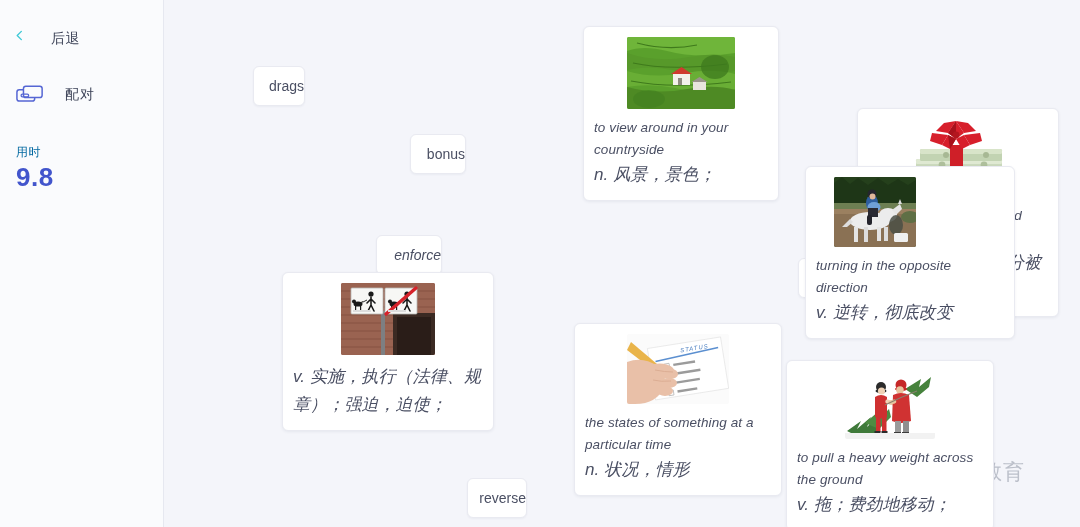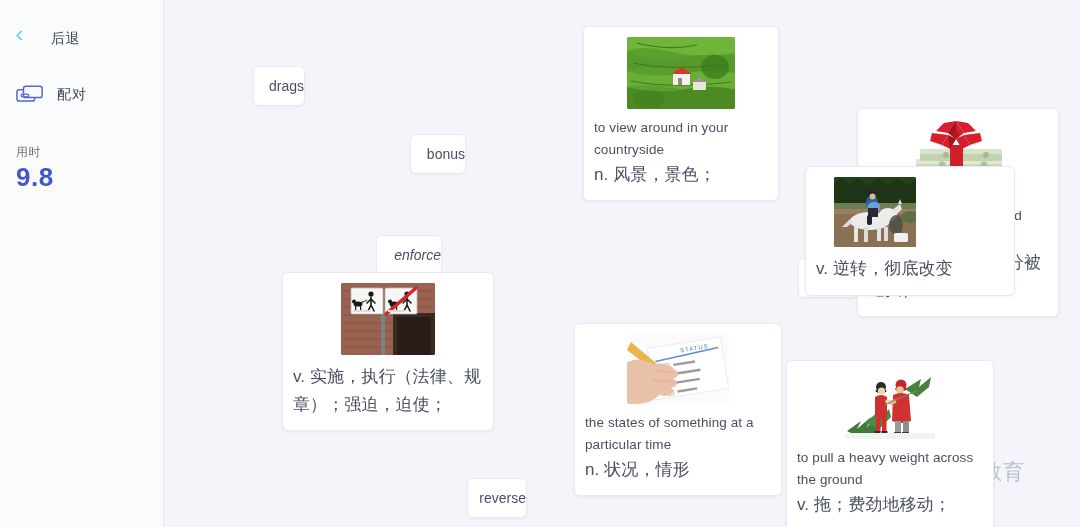--- a/index.html
+++ b/index.html
@@ -52,37 +52,37 @@
     color: #3c4257;
     letter-spacing: 0.5px;
   }
 
   .mode-row {
     position: absolute;
     left: 16px;
     top: 85px;
     display: flex;
     align-items: center;
-    gap: 13px;
+    gap: 21px;
   }
   .mode-icon { width: 28px; height: 19px; display:block; }
   .mode-label {
     font-size: 14px;
     color: #3c4257;
     letter-spacing: 1px;
   }
 
   .timer-block {
     position: absolute;
     left: 16px;
     top: 144px;
   }
   .timer-label {
     font-size: 12px;
-    color: #737373;
+    color: #0369a1;
     letter-spacing: 0.5px;
     margin-bottom: 2px;
   }
   .timer-value {
     font-size: 26px;
     font-weight: bold;
     color: #4255cc;
     letter-spacing: 0.5px;
     line-height: 1.1;
   }
@@ -113,20 +113,21 @@
   }
   .word-card .word-text {
     font-size: 14px;
     color: #4a4f63;
   }
 
   
   .def-card {
     padding: 10px 10px 12px 10px;
     box-shadow: 0 1px 3px rgba(40,50,90,0.07);
+    font-style: italic;
   }
   .def-thumb {
     width: 108px;
     height: 72px;
     margin: 0 auto 8px auto;
     border-radius: 2px;
     overflow: hidden;
     position: relative;
   }
   .def-thumb svg { display: block; width: 100%; height: 100%; }
@@ -309,20 +310,21 @@
             <ellipse cx="40" cy="30" rx="6.5" ry="5" fill="#6fa0d8"></ellipse>
             <rect x="34" y="31" width="10" height="9" fill="#2a2a33"></rect>
             <circle cx="38" cy="17" r="4.5" fill="#25252e"></circle>
             <circle cx="38.5" cy="19.5" r="3" fill="#e0b79a"></circle>
             <rect x="33" y="38" width="5" height="10" rx="2" fill="#24242c"></rect>
           </g>
           <ellipse cx="62" cy="48" rx="7" ry="10" fill="#4a4f45" opacity="0.85"></ellipse>
           <rect x="60" y="56" width="14" height="9" rx="1.5" fill="#efefef"></rect>
         </svg>
       </div>
+      <div class="def-en">turning in the opposite direction</div>
       <div class="def-cn">v. 逆转，彻底改变</div>
     </div>
 
     <div class="card def-card" style="left:117px; top:272px; width:212px; z-index:2;">
       <div class="def-thumb" style="width:94px; height:72px; margin-left:auto; margin-right:auto;">
         <svg viewBox="0 0 94 72" preserveAspectRatio="none" aria-hidden="true">
           <rect width="94" height="72" fill="#8d5a4a"></rect>
           <g fill="#9a6351">
             <rect x="0" y="0" width="94" height="72"></rect>
           </g>

